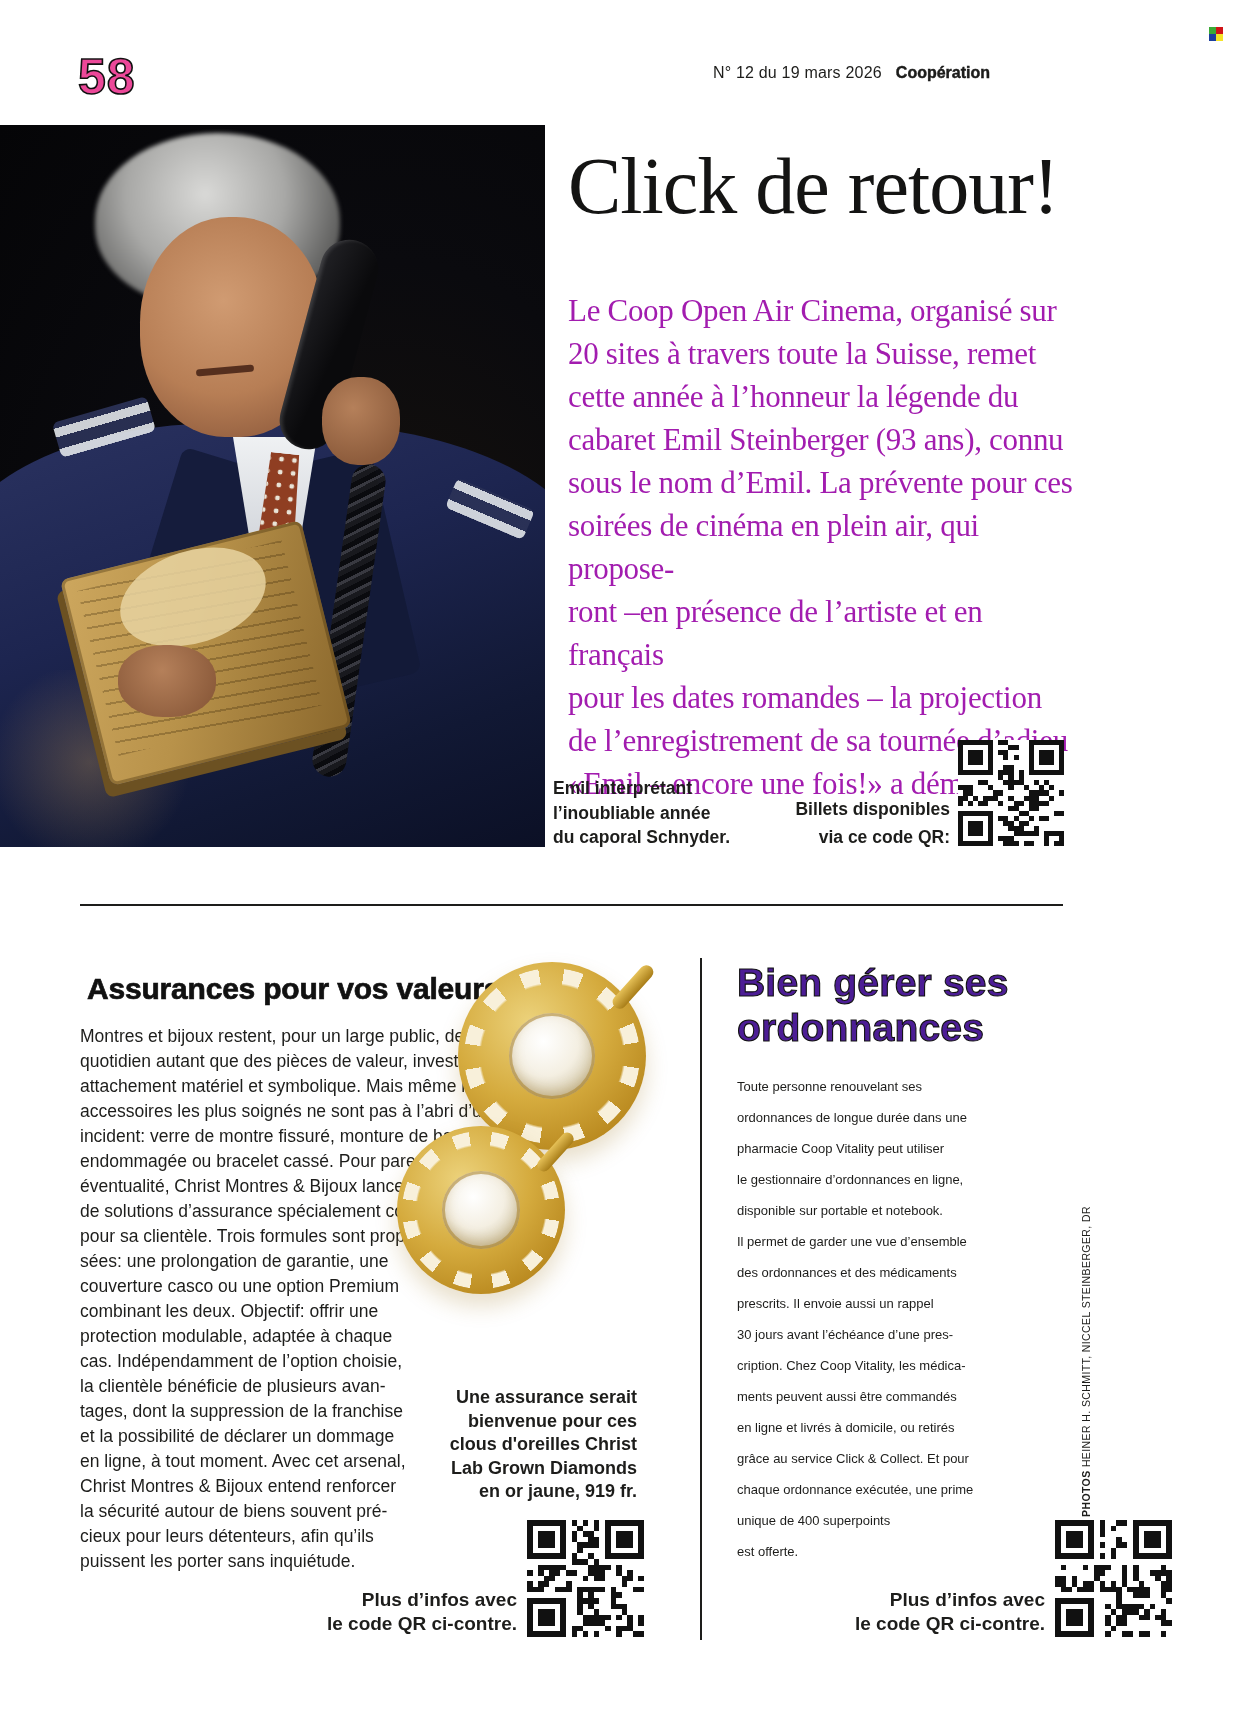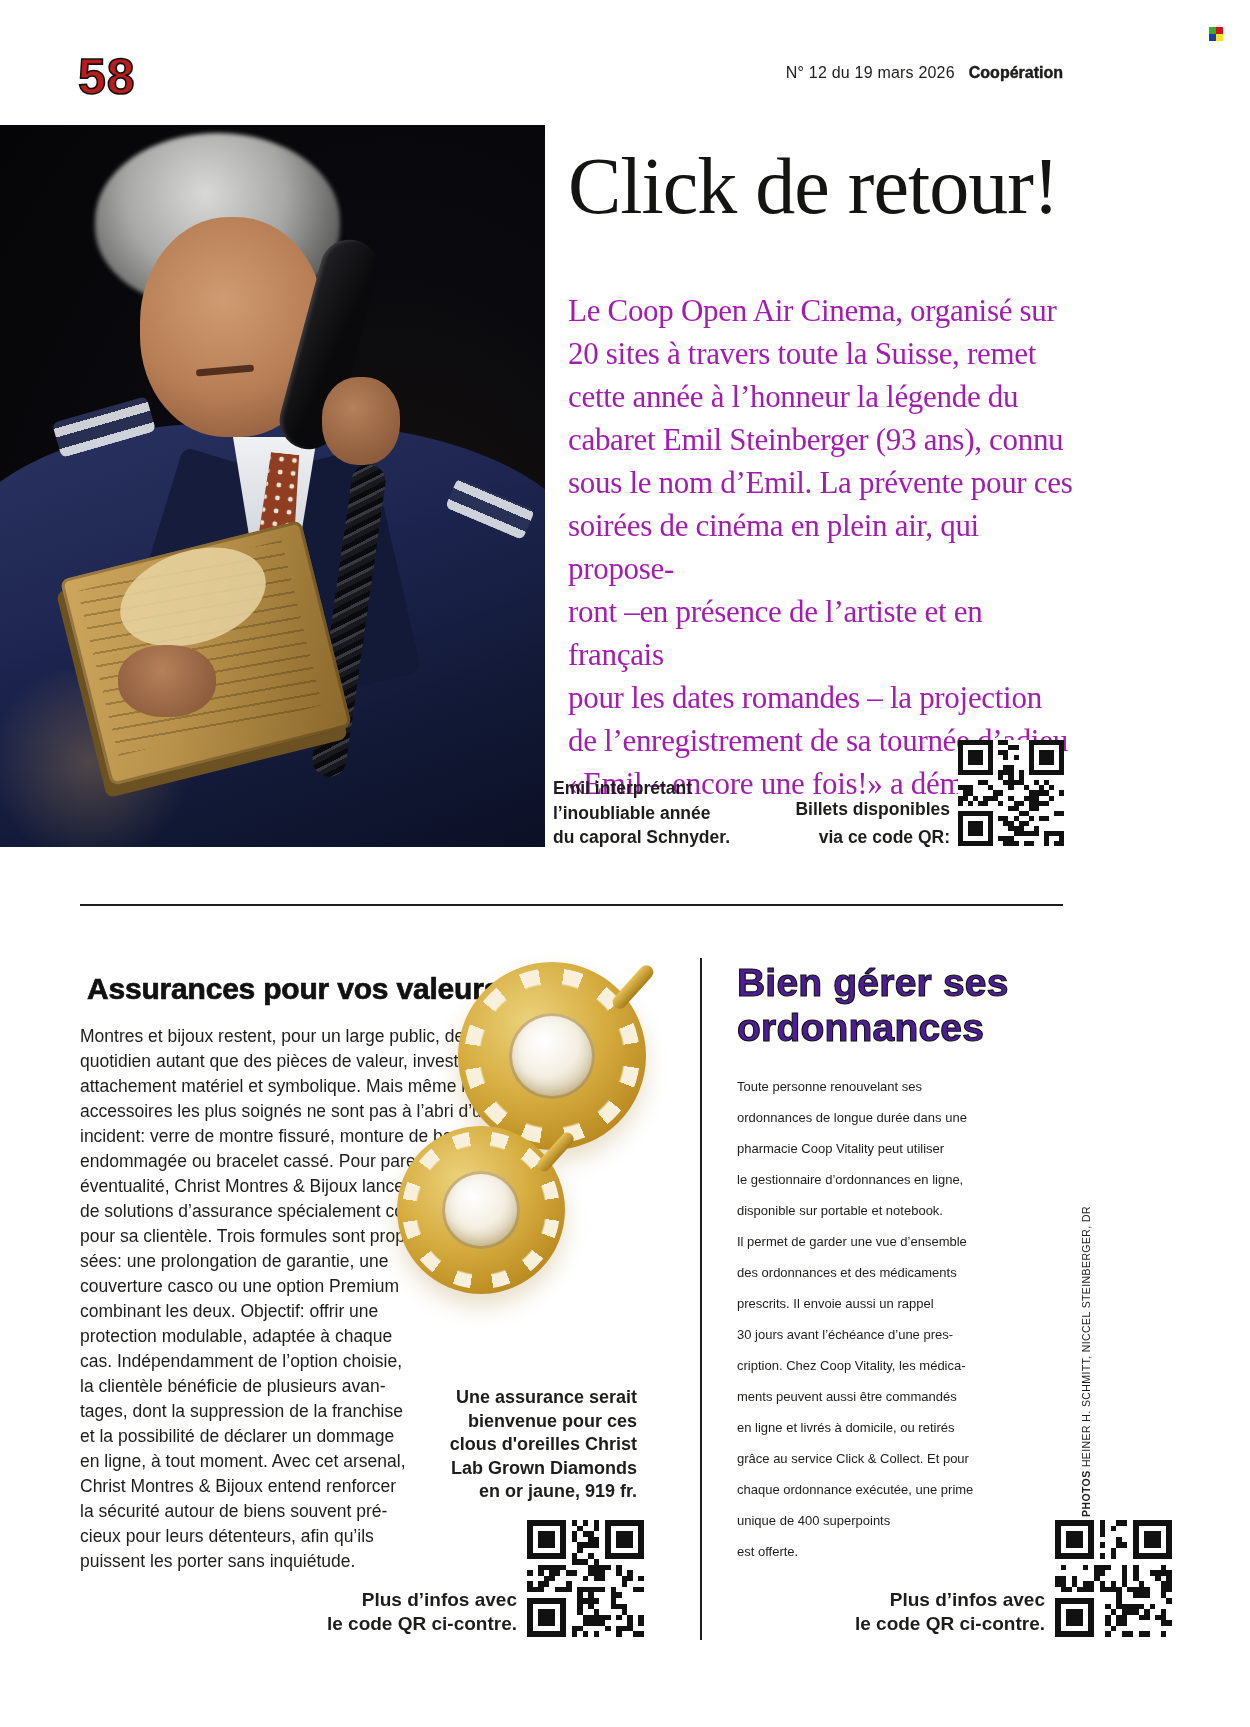--- a/index.html
+++ b/index.html
@@ -5,22 +5,22 @@
   html,body{margin:0;padding:0;}
   body{
     width:1250px;height:1727px;position:relative;background:#ffffff;
     font-family:"Liberation Sans","DejaVu Sans",sans-serif;color:#1d1d1b;
     overflow:hidden;
   }
   .abs{position:absolute;}
   .pre{white-space:pre-line;}
 
   
-  .page-number{left:78px;top:48px;font-size:50px;font-weight:bold;-webkit-text-stroke:1.6px #111;letter-spacing:1px;color:#b91c1c;}
-  .header-right{top:64px;left:640px;width:423px;text-align:right;font-size:16px;}
+  .page-number{left:78px;top:48px;font-size:50px;font-weight:bold;-webkit-text-stroke:1.6px #111;letter-spacing:1px;color:#ec4899;}
+  .header-right{top:64px;left:640px;width:423px;text-align:center;font-size:16px;}
   .header-right .issue{font-weight:500;letter-spacing:.2px;}
   .header-right .brand{font-weight:bold;margin-left:14px;-webkit-text-stroke:.4px #111;}
   .reg-mark{left:1209px;top:27px;width:14px;height:14px;display:grid;grid-template-columns:7px 7px;grid-template-rows:7px 7px;}
 
   
   .photo{left:0;top:125px;width:545px;height:722px;overflow:hidden;
     background:radial-gradient(ellipse at 72% 85%, #1a140c 0%, #0a0a0e 55%, #050507 100%);}
   .photo *{position:absolute;}
   .ph-hair{left:95px;top:8px;width:245px;height:175px;border-radius:50% 50% 46% 46%;
     background:radial-gradient(circle at 45% 35%, #d9d9d7 0%, #a8a8a6 45%, #5c5c5b 80%, rgba(20,20,20,0) 98%);filter:blur(2px);}

